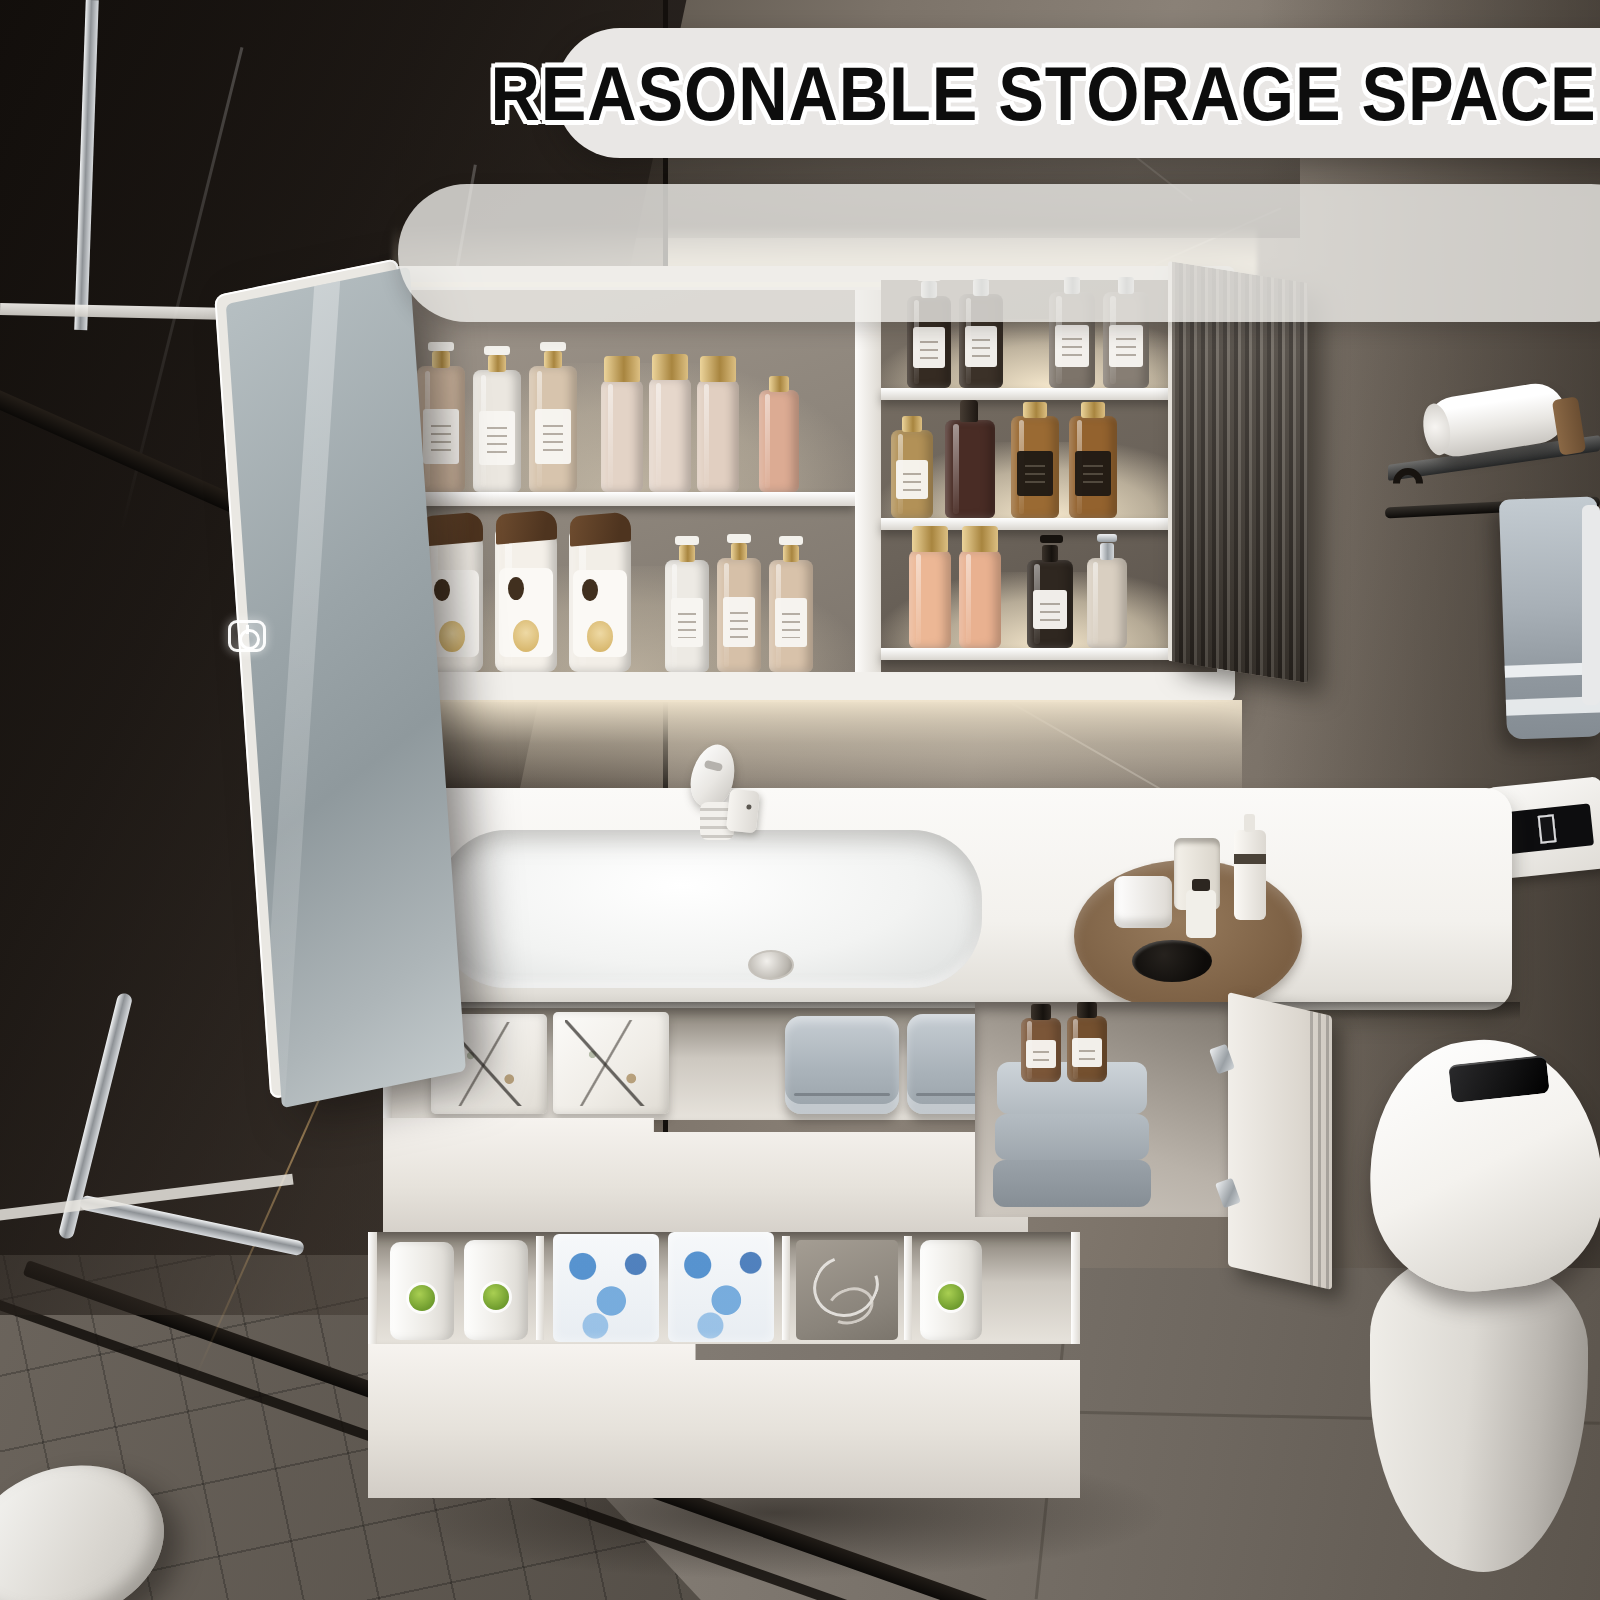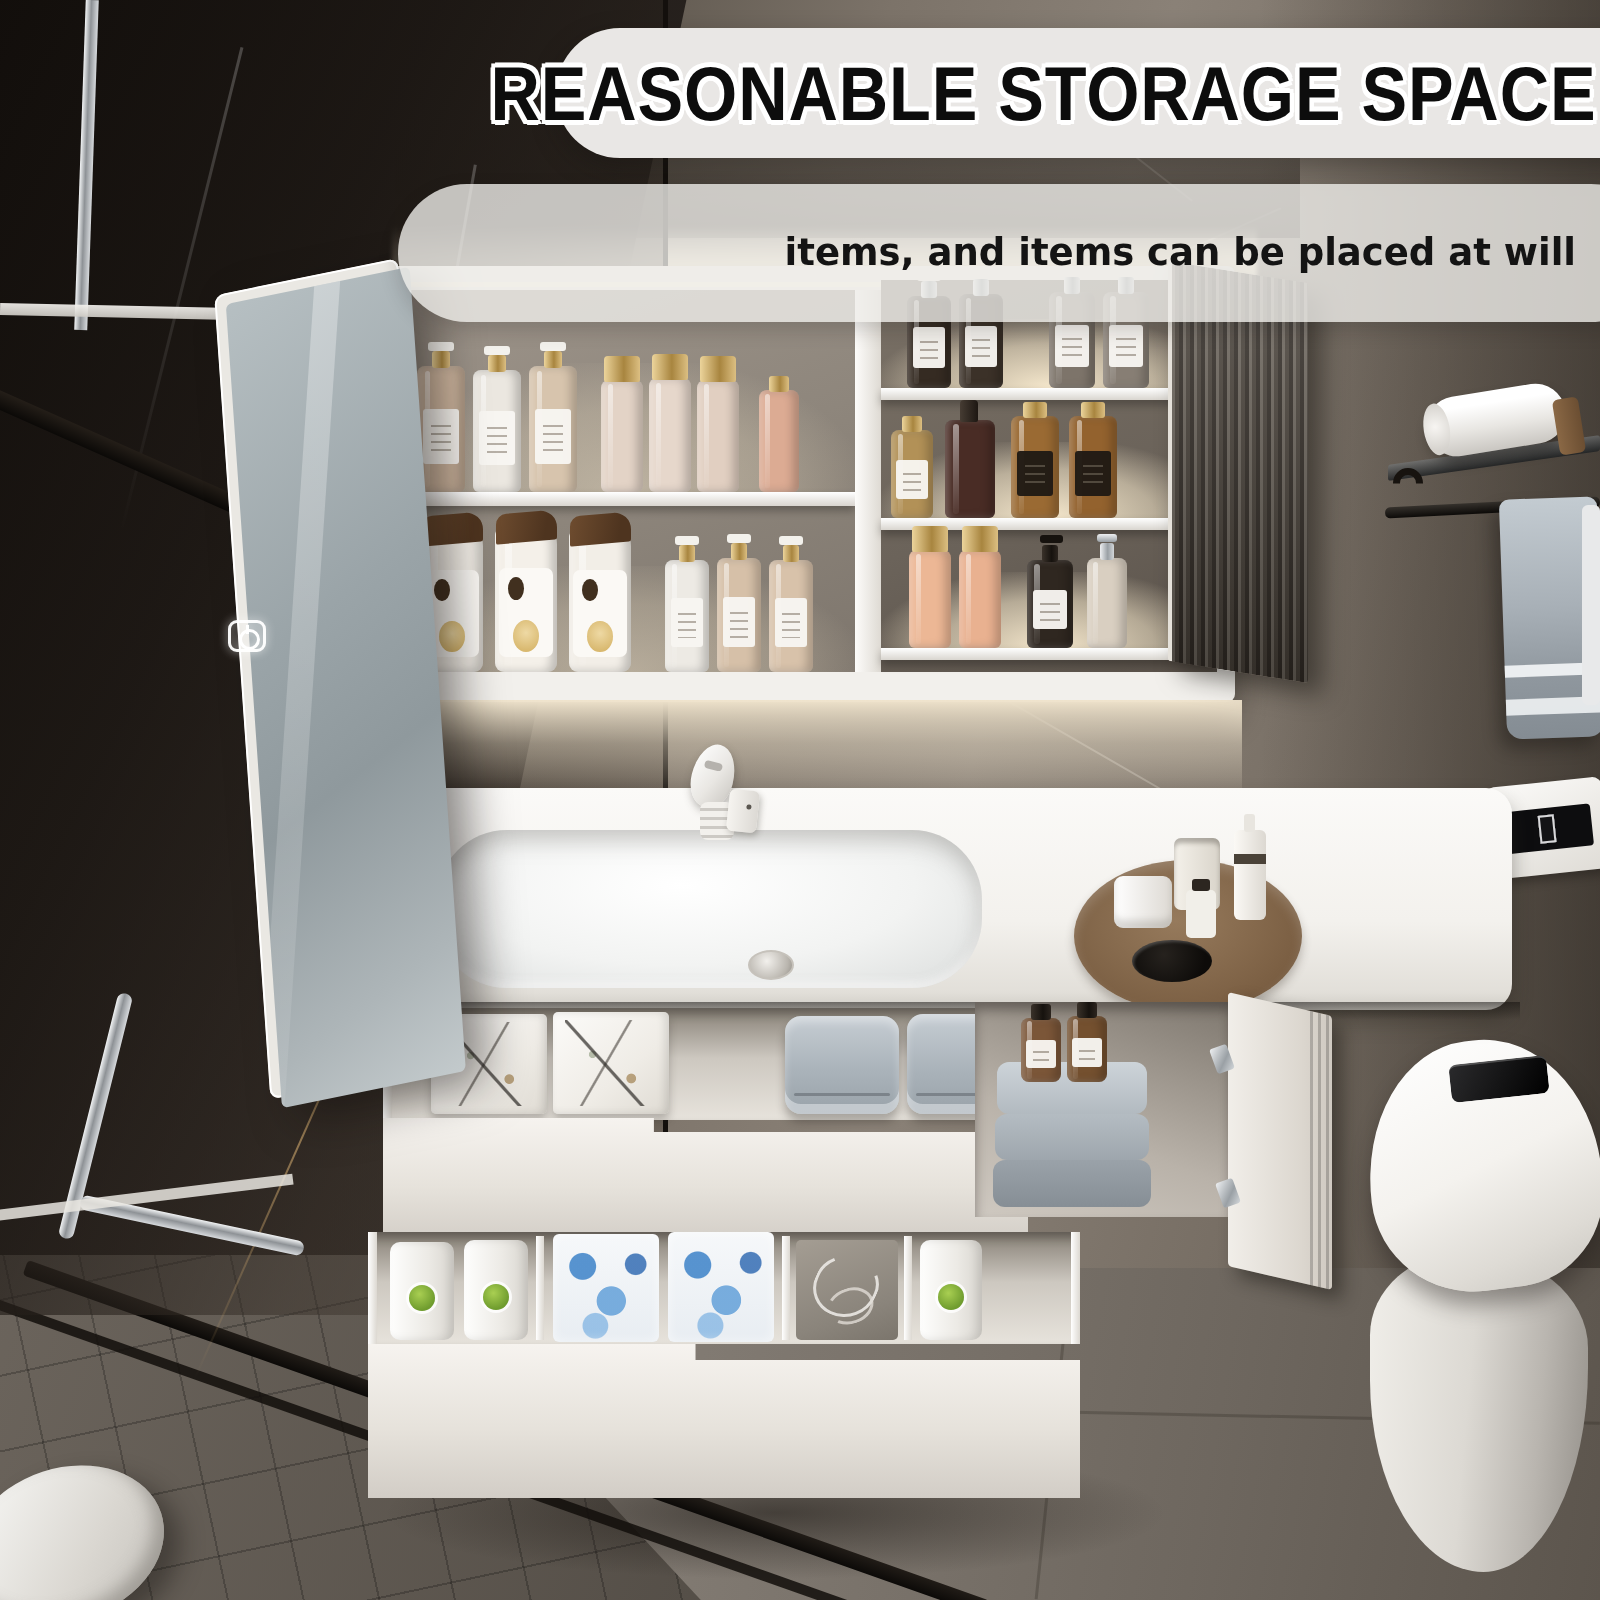--- a/index.html
+++ b/index.html
@@ -562,16 +562,15 @@
 
   <div class="mirror-door">
     <div class="mirror-face"></div>
   </div>
   <div class="power-icon"></div>
 
   <div class="title-pill">
     <h1>REASONABLE STORAGE SPACE</h1>
   </div>
   <div class="subtitle-pill">
-    <p>items, and items can be placed at will</p>
   </div>
 
 </div>
 
 </body></html>

